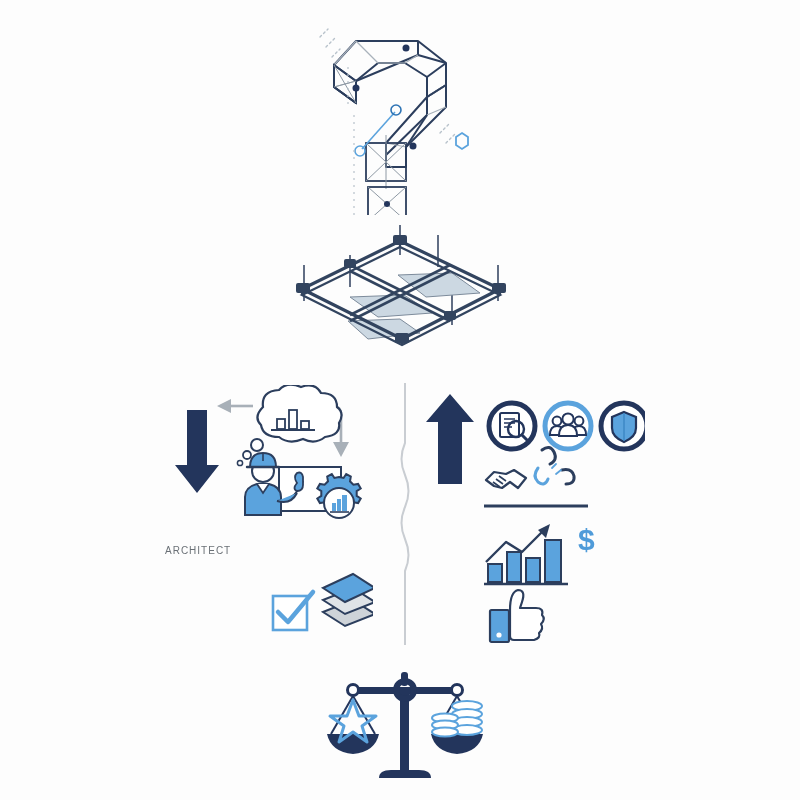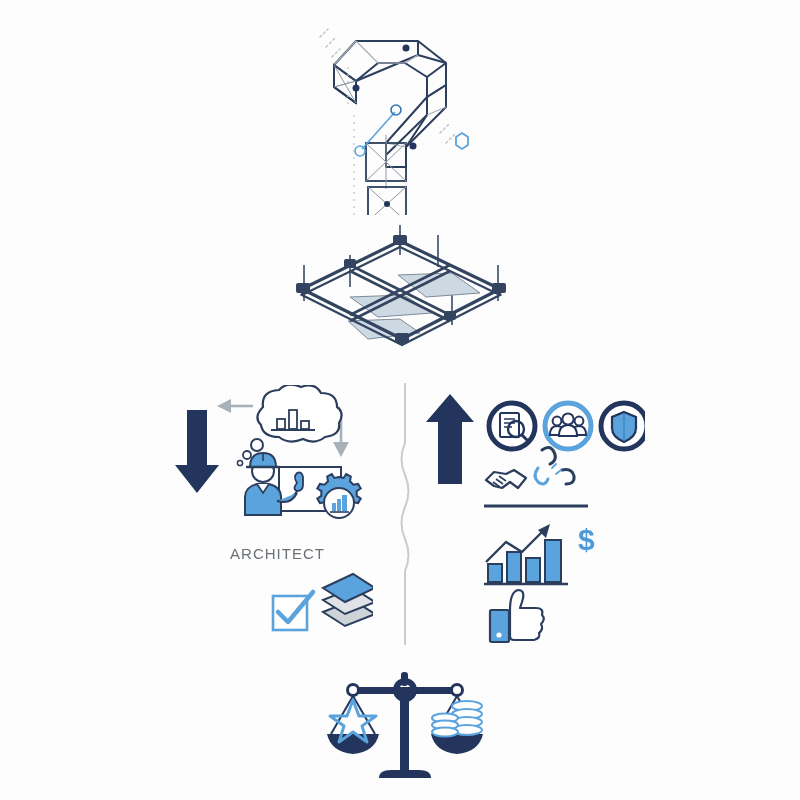--- a/index.html
+++ b/index.html
@@ -33,22 +33,21 @@
   #right-panel { left: 420px; top: 388px; width: 225px; height: 258px; }
 
   
   #balance-scale-block { left: 325px; top: 662px; width: 160px; height: 125px; }
 
   .architect-label {
     position: absolute;
     left: 0;
     top: 160px;
     width: 225px;
-    text-align: center;
-    font-size: 15px;
+    font-size: 10px;
     letter-spacing: 1.0px;
     color: #6a7076;
     font-family: "Liberation Sans", sans-serif;
     white-space: nowrap;
   }
 </style>
 </head>
 <body>
 
 <div id="canvas">

